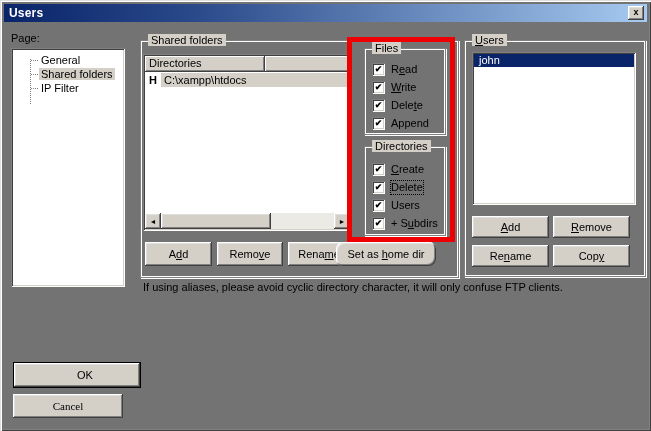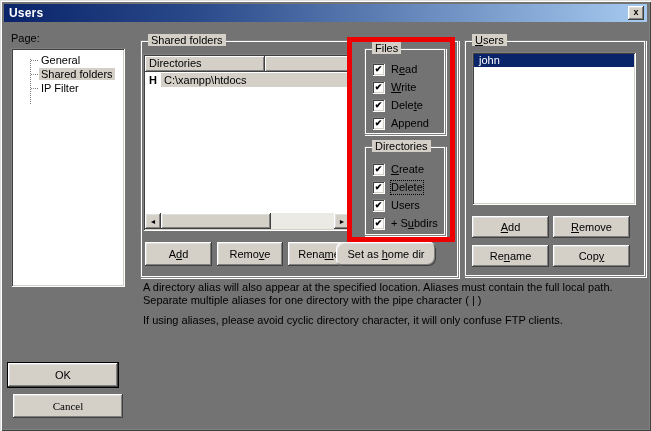--- a/index.html
+++ b/index.html
@@ -256,24 +256,23 @@
     <span><span></span><span class="mn">R</span><span>emove</span></span>
   </div>
   <div class="btn" style="left:472px;top:245px;width:77px;height:22px;">
     <span><span>Re</span><span class="mn">n</span><span>ame</span></span>
   </div>
   <div class="btn" style="left:553px;top:245px;width:77px;height:22px;">
     <span><span>Cop</span><span class="mn">y</span><span></span></span>
   </div>
 
   <div class="desc">
-    <p>A directory alias will also appear at the specified location. Aliases must contain the full local path. Separate multiple aliases for one directory with the pipe character ( | )</p>
     <p>If using aliases, please avoid cyclic directory character, it will only confuse FTP clients.</p>
   </div>
 
-  <div class="btn default" style="left:7px;top:362px;width:110px;height:24px;">
+  <div class="btn default" style="left:13px;top:362px;width:110px;height:24px;padding-left:16px;">
     <span>OK</span>
   </div>
   <div class="btn" style="left:13px;top:394px;width:110px;height:24px;font-family:Liberation Serif, serif;">
     <span>Cancel</span>
   </div>
 
 </div>
 
 </body></html>

